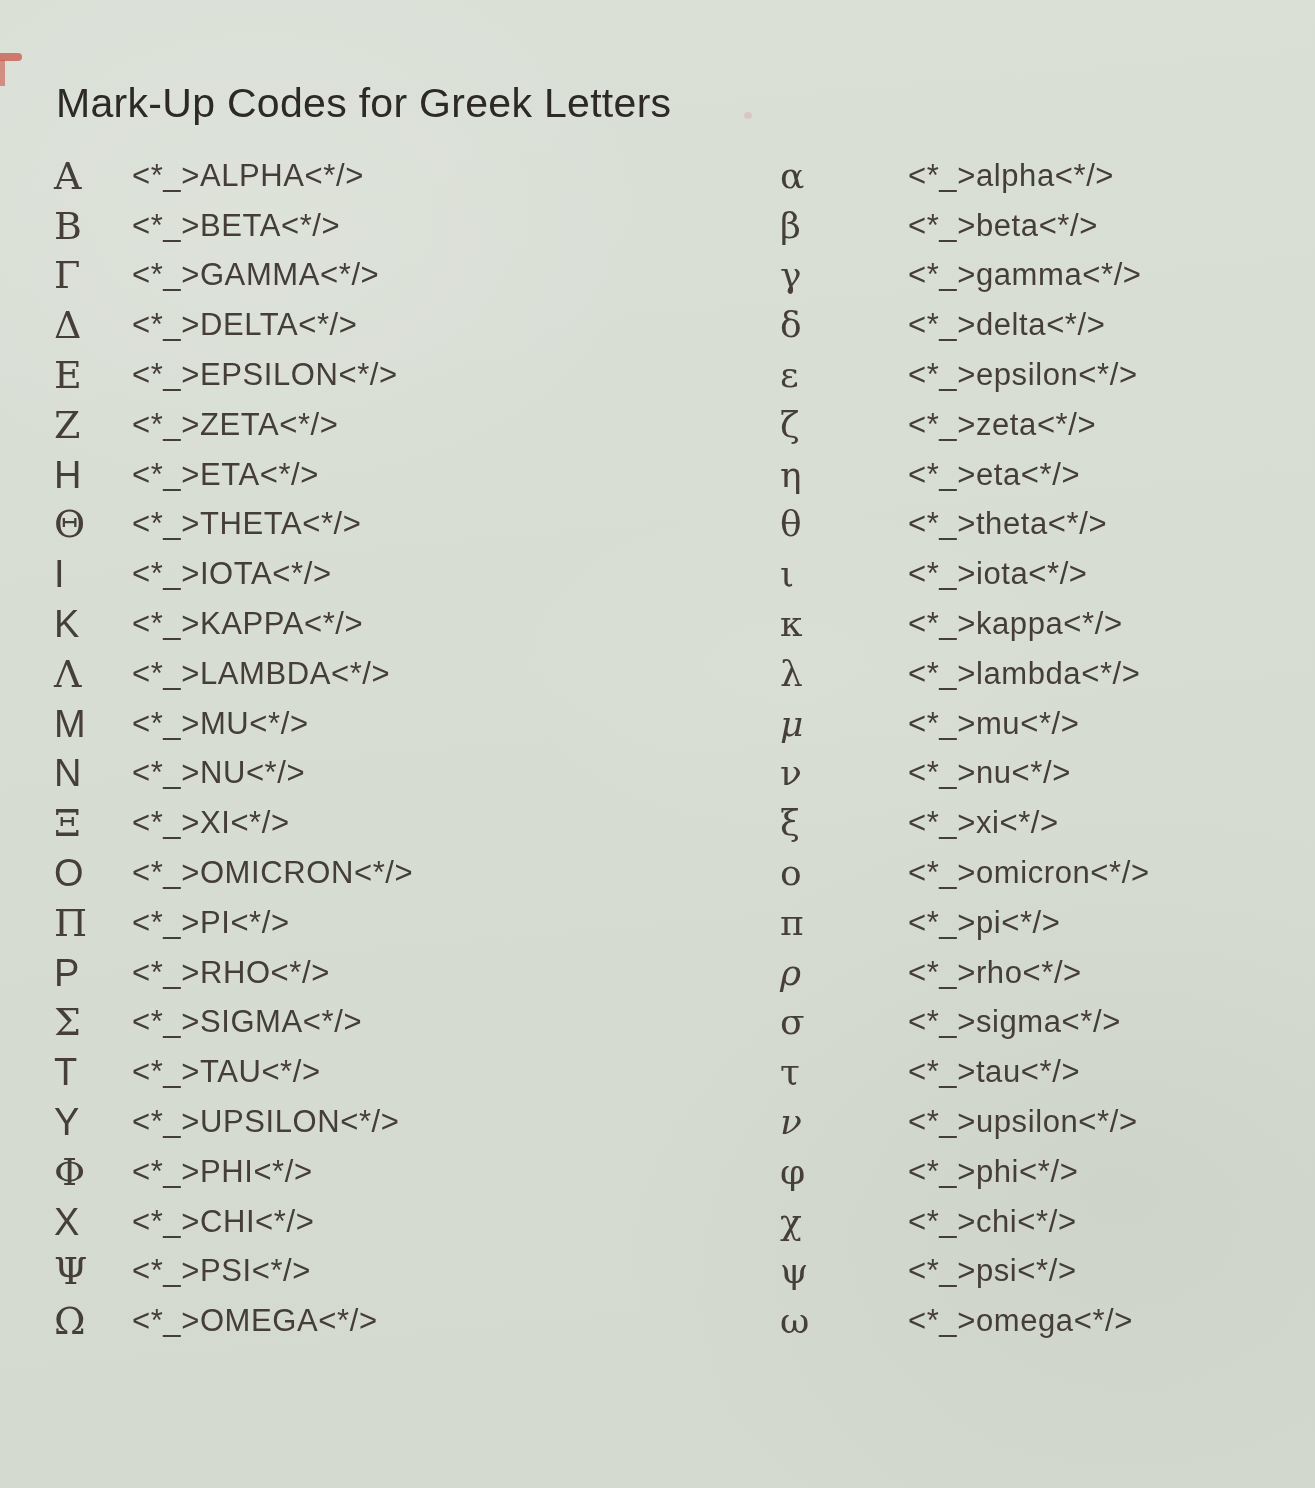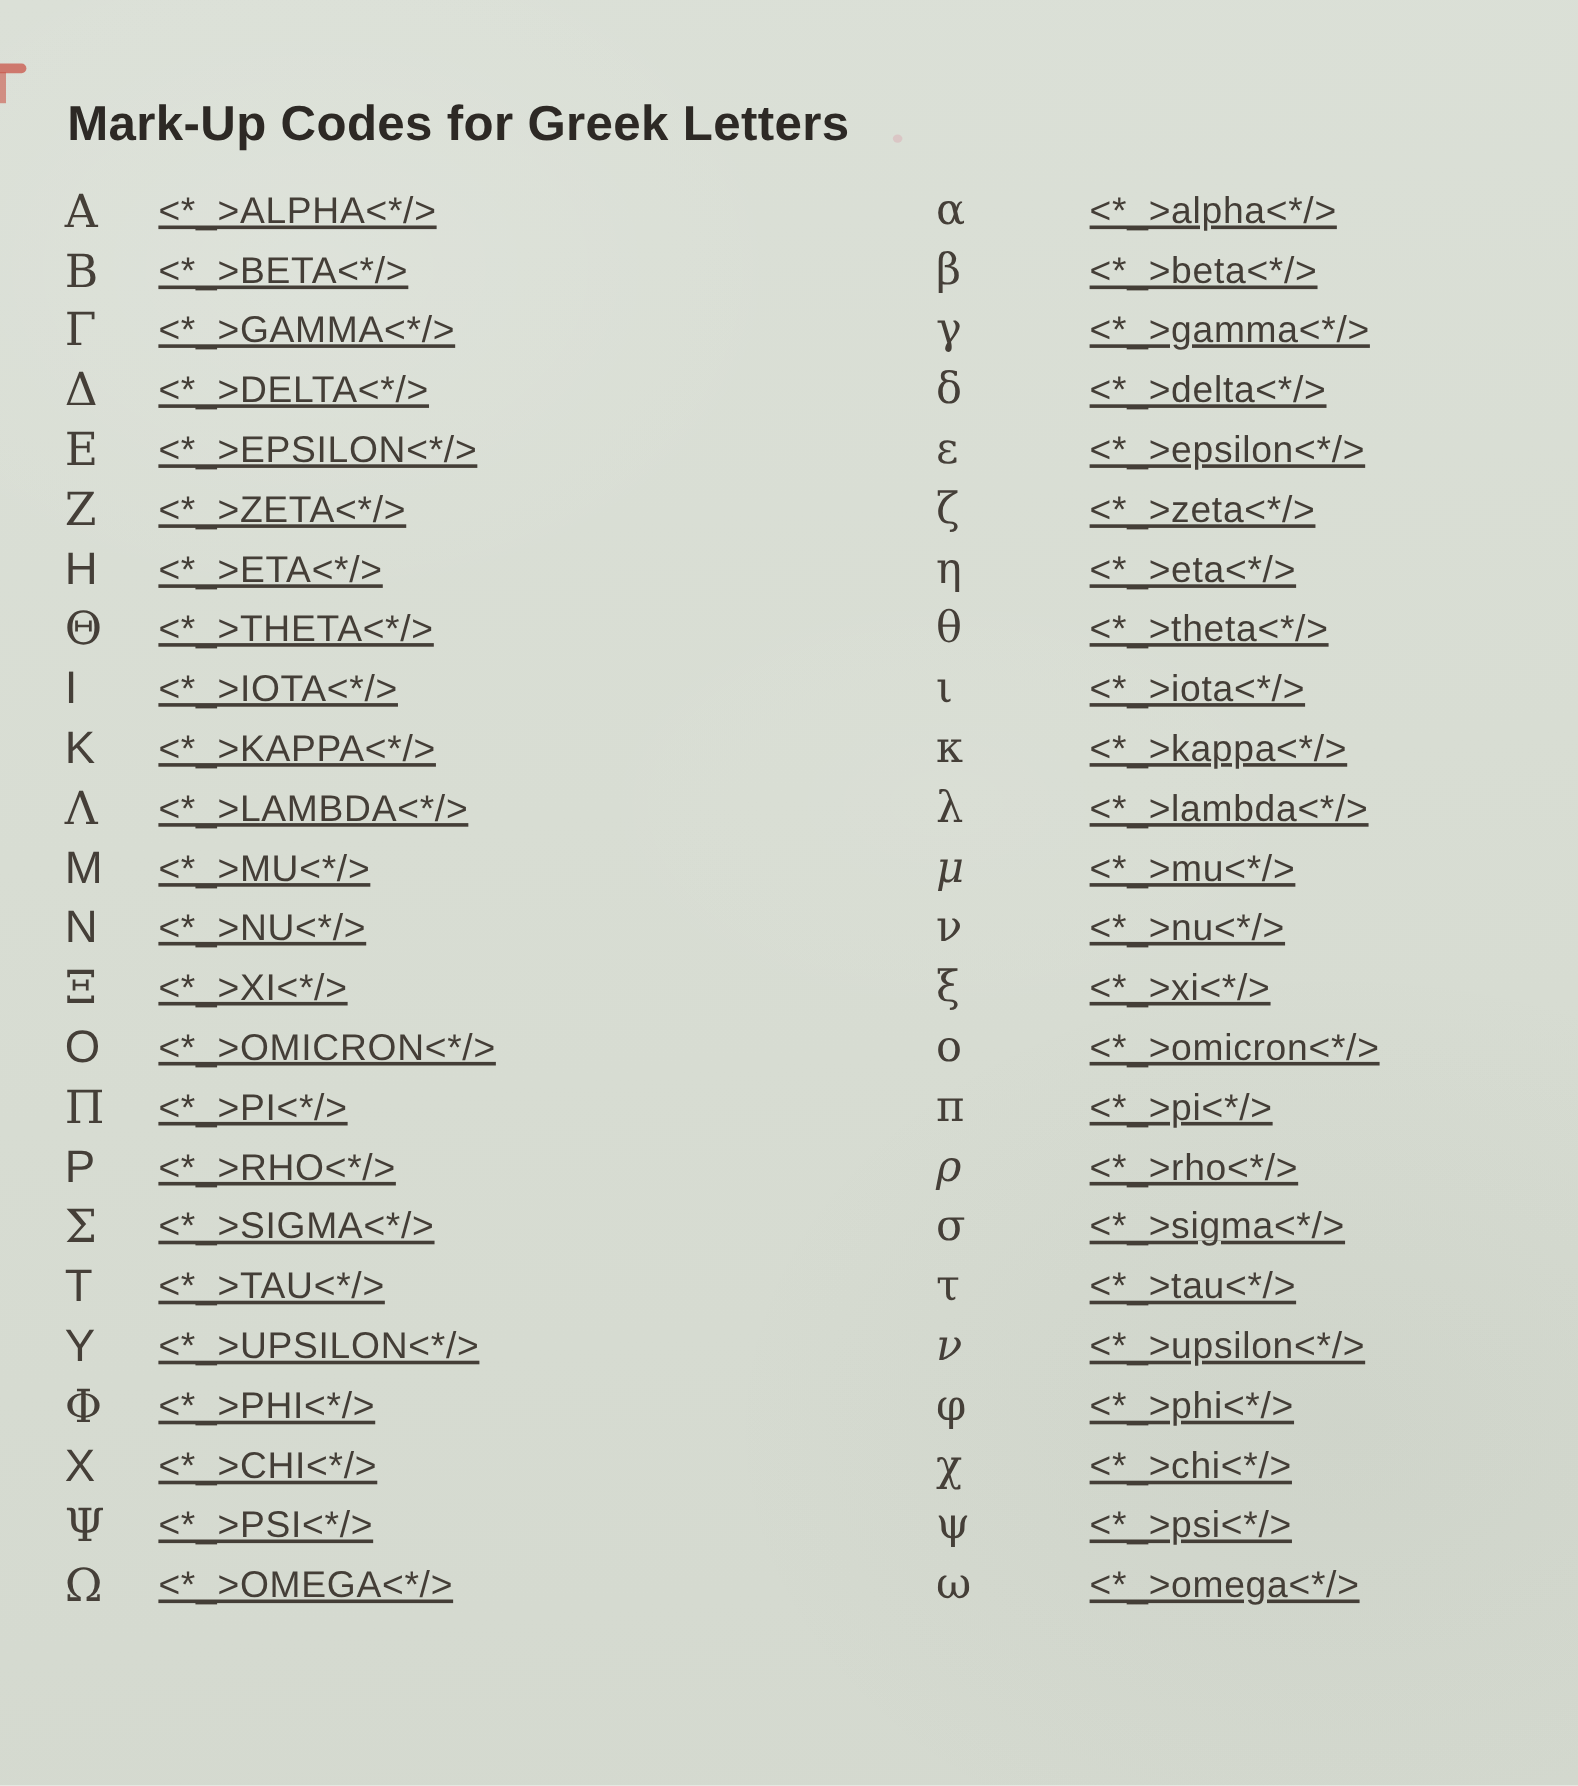--- a/index.html
+++ b/index.html
@@ -23,41 +23,41 @@
   }
   .scan-artifact-red2{
     position:absolute;left:0;top:60px;width:5px;height:26px;opacity:.6;
   }
   .scan-dot-pink{
     position:absolute;left:744px;top:112px;width:8px;height:7px;border-radius:50%;
     opacity:.30;
   }
   .page-title{
     position:absolute;left:56px;top:53px;
-    font-size:41px;font-weight:bold;letter-spacing:0.3px;
+    font-size:41px;font-weight:normal;letter-spacing:0.3px;
     color:#2d2925;
     text-align:right;
   }
   .greek-table{
     position:absolute;left:0;top:152px;width:1315px;
   }
   .row{
     position:relative;height:49.8px;
   }
   .cell{
     position:absolute;top:50%;transform:translateY(-53%);
     white-space:pre;
   }
   .usym{left:54px;}
   .ucode{left:132px;}
   .lsym{left:780px;}
   .lcode{left:908px;}
   .code{
     font-family:"Liberation Sans",sans-serif;
-    font-size:31px;letter-spacing:0.6px;color:#443e37;text-decoration:underline;
+    font-size:31px;letter-spacing:0.6px;color:#443e37;
   }
   .sym{font-size:38px;line-height:1;color:#453f38;}
   .sym.serif{font-family:"DejaVu Serif","Liberation Serif",serif;}
   .sym.sans{font-family:"Liberation Sans",sans-serif;}
   .sym.italic{font-family:"DejaVu Serif","Liberation Serif",serif;font-style:italic;}
   .sym.lower{font-size:36px;}
 </style>
 </head>
 <body>
 

